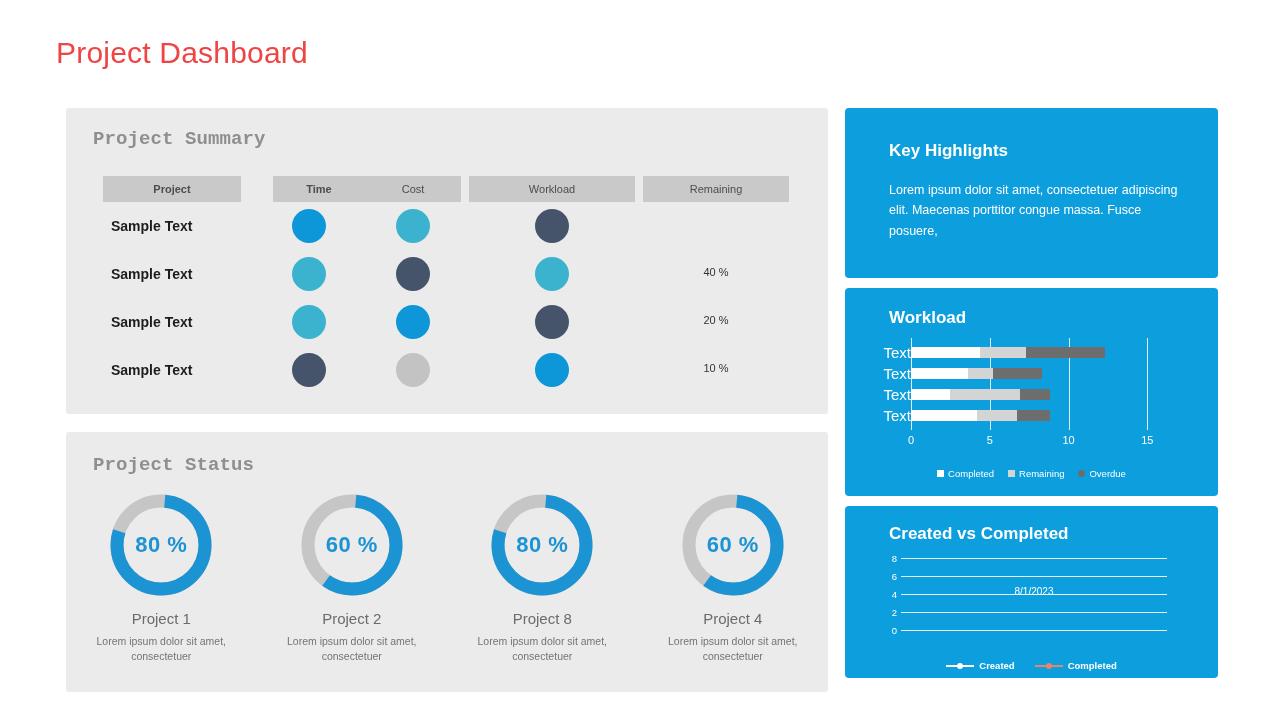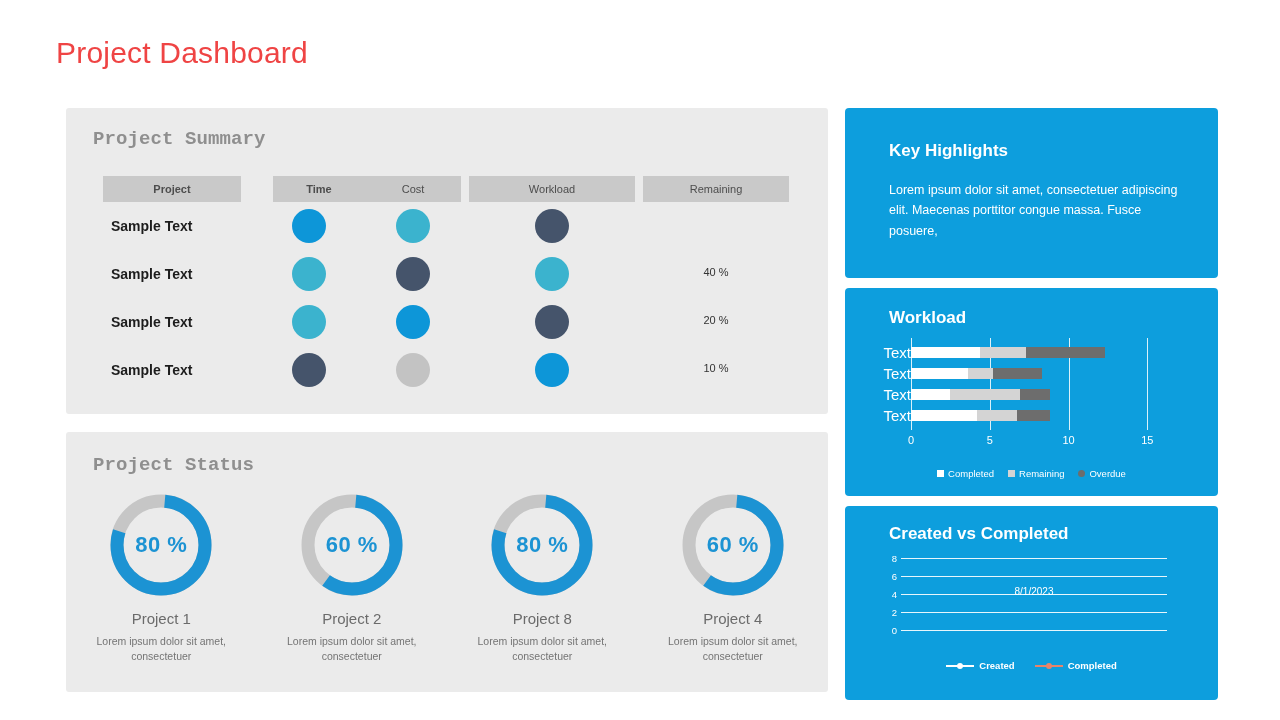--- a/index.html
+++ b/index.html
@@ -274,21 +274,21 @@
     font-size: 9.5px;
     color: #ffffff;
   }
   .wl-legend-item { display: flex; align-items: center; gap: 4px; white-space: nowrap; }
   .wl-swatch { width: 7px; height: 7px; display: inline-block; }
   .wl-swatch.completed { background: #ffffff; }
   .wl-swatch.remaining { background: #d4d4d4; }
   .wl-swatch.overdue   { background: #6d6d6d; border-radius: 50%; }
 
   
-  #cvc-card { left: 845px; top: 506px; width: 373px; height: 194px; }
+  #cvc-card { left: 845px; top: 506px; width: 373px; height: 172px; }
   #cvc-title { left: 44px; top: 18px; }
 
   .cvc-chart {
     position: absolute;
     left: 0;
     top: 52px;
     width: 373px;
     height: 80px;
   }
   .cvc-ylabels {

